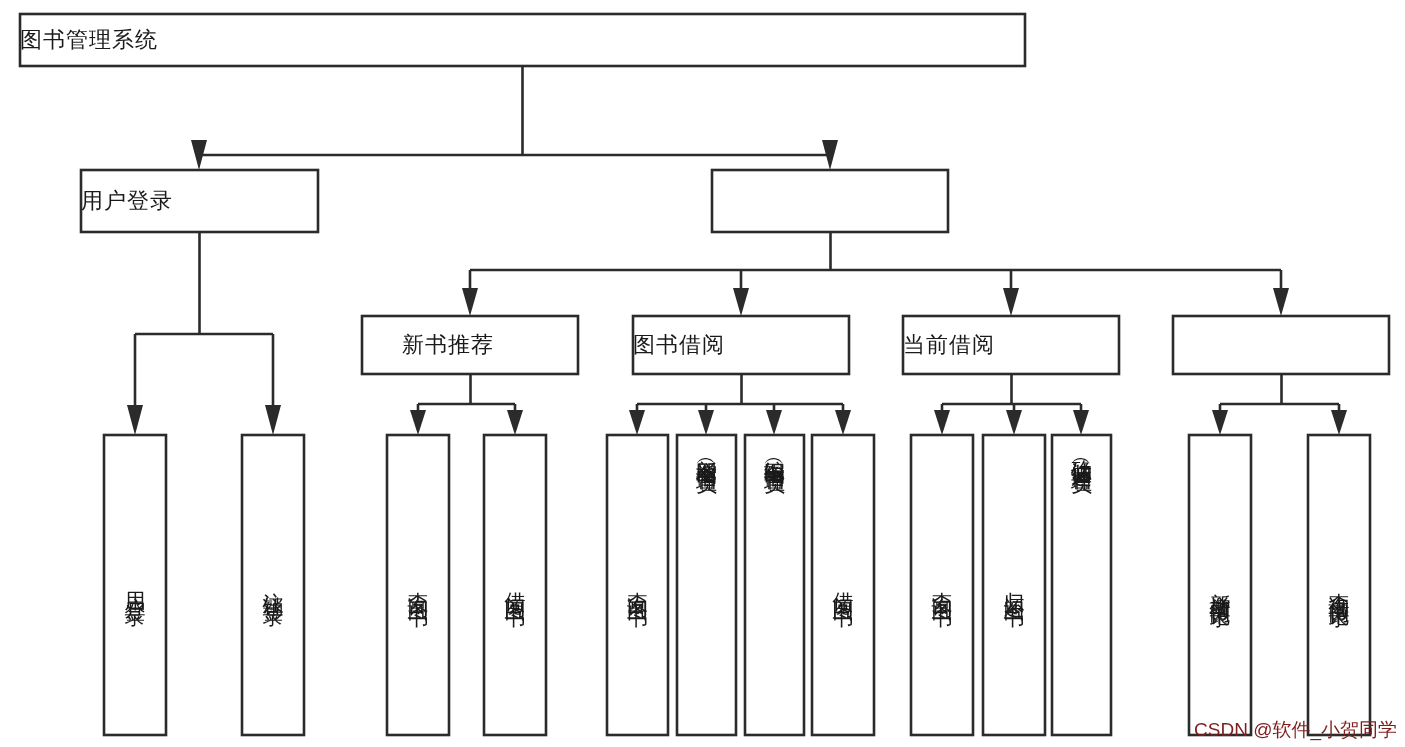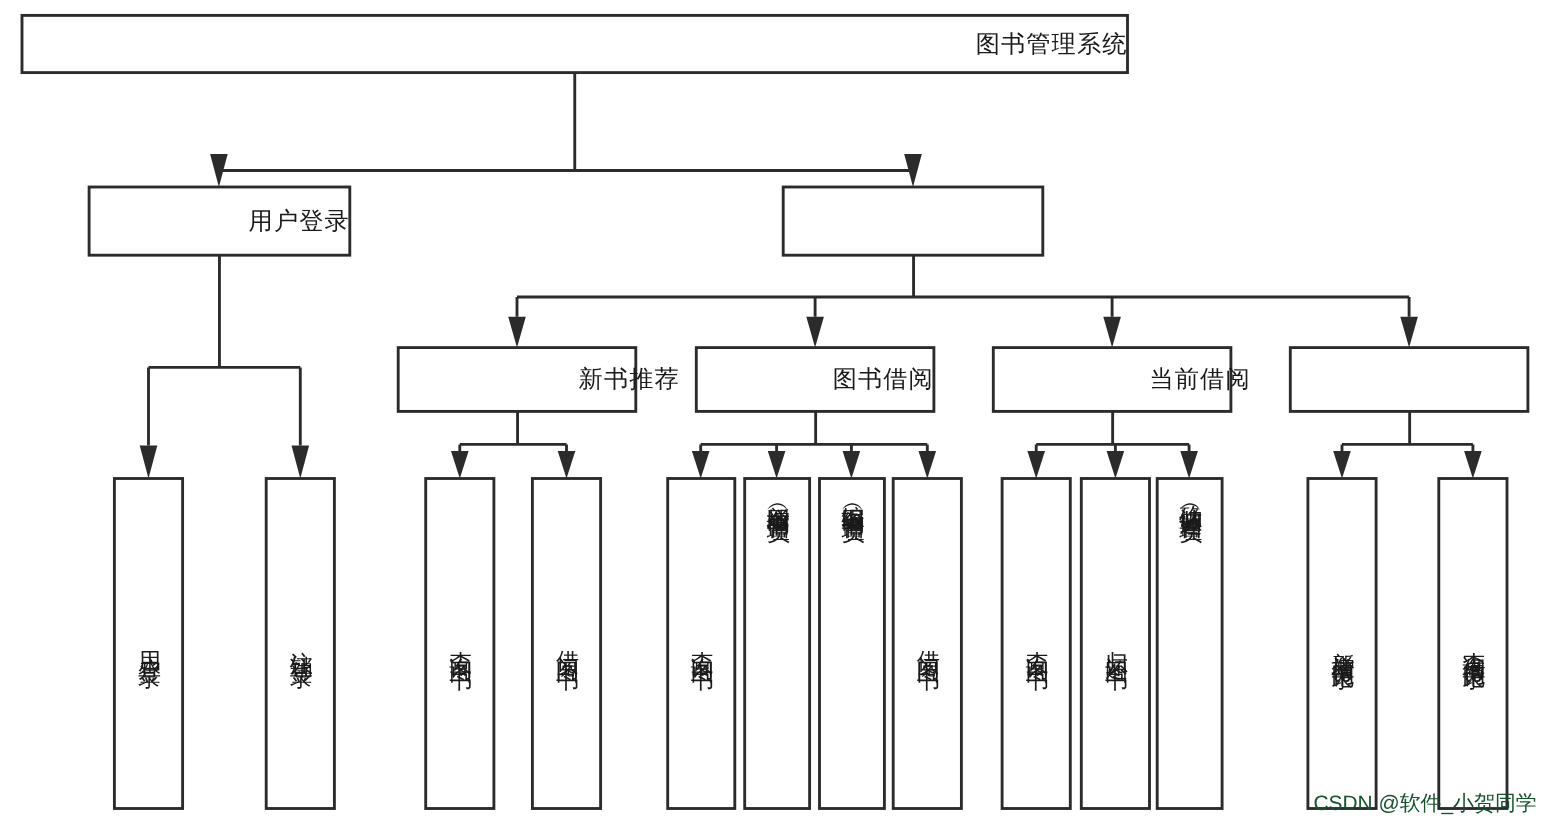--- a/index.html
+++ b/index.html
@@ -41,21 +41,21 @@
   .arrow-head {
     fill: #2b2b2b;
     stroke: none;
   }
   .watermark-text {
     position: absolute;
     right: 8px;
     bottom: 4px;
     font-family: "Liberation Sans", "DejaVu Sans", sans-serif;
     font-size: 19px;
-    color: #14532d;
+    color: #7f1d1d;
     white-space: nowrap;
     user-select: none;
   }
   .vlabel-wrap {
     position: absolute;
     display: flex;
     align-items: center;
     justify-content: center;
     pointer-events: none;
   }
@@ -66,21 +66,21 @@
     font-size: 21px;
     line-height: 1.05;
     color: #1a1a1a;
     letter-spacing: 5px;
     white-space: nowrap;
   }
   .hlabel-wrap {
     position: absolute;
     display: flex;
     align-items: center;
-    justify-content: flex-end;
+    justify-content: flex-start;
     pointer-events: none;
     font-family: "Liberation Sans", "DejaVu Sans", sans-serif;
     font-size: 22px;
     color: #1a1a1a;
     letter-spacing: 1px;
     white-space: nowrap;
   }
 </style>
 </head>
 <body>
@@ -170,21 +170,21 @@
 
 
   <div class="hlabel-wrap" style="left:362px; top:316px; width:216px; height:58px;padding-left:40px;">
     <span>新书推荐</span>
   </div>
 
   <div class="hlabel-wrap" style="left:633px; top:316px; width:216px; height:58px;">
     <span>图书借阅</span>
   </div>
 
-  <div class="hlabel-wrap" style="left:903px; top:316px; width:216px; height:58px;padding-left:18px;">
+  <div class="hlabel-wrap" style="left:903px; top:316px; width:216px; height:58px;">
     <span>当前借阅</span>
   </div>
 
 
   <div class="vlabel-wrap" style="left:104px; top:435px; width:62px; height:300px;">
     <span class="vlabel-inner">用户登录</span>
   </div>
   <div class="vlabel-wrap" style="left:242px; top:435px; width:62px; height:300px;">
     <span class="vlabel-inner">注销登录</span>
   </div>

